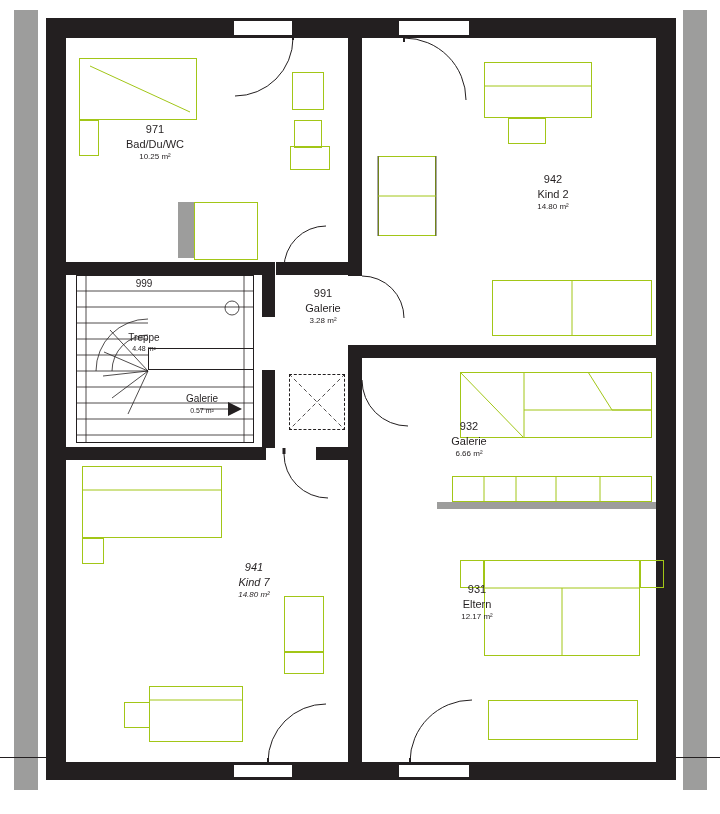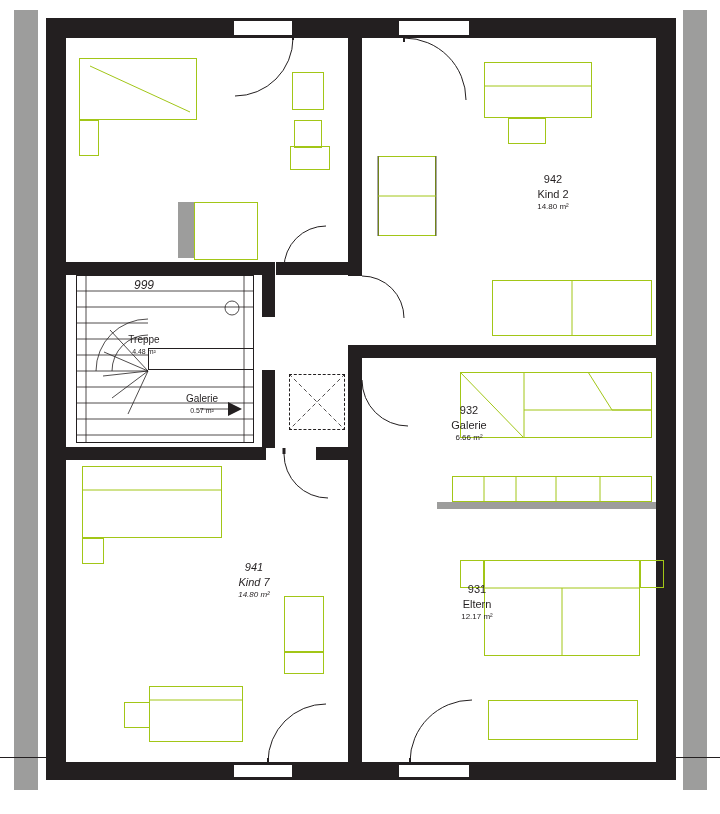--- a/index.html
+++ b/index.html
@@ -46,21 +46,21 @@
     font-size: 11px;
   }
   .label .nm {
     display: block;
     font-size: 11px;
   }
   .label .ar {
     display: block;
     font-size: 8px;
   }
-  .label-sm .num { font-size: 12px; font-style: italic; }
+  .label-sm .num { font-size: 10px; }
   .label-sm .nm { font-size: 10px; margin-top: 40px; }
   .label-sm .ar { font-size: 7px; }
   .window {
     position: absolute;
     background: #ffffff;
     border: 1px solid #231f20;
     box-sizing: border-box;
   }
   .stair-box {
     position: absolute;
@@ -249,40 +249,50 @@
       <line x1="484" y1="86" x2="592" y2="86"></line>
 
       <line x1="149" y1="700" x2="243" y2="700"></line>
 
       <line x1="378" y1="196" x2="436" y2="196"></line>
 
       <line x1="90" y1="66" x2="190" y2="112"></line>
     </g>
   </svg>
 
+  <div class="label" style="left:100px; top:122px; width:110px;">
+    <span class="num">971</span>
+    <span class="nm">Bad/Du/WC</span>
+    <span class="ar">10.25 m²</span>
+  </div>
 
   <div class="label" style="left:498px; top:172px; width:110px;">
     <span class="num">942</span>
     <span class="nm">Kind 2</span>
     <span class="ar">14.80 m²</span>
   </div>
 
   <div class="label label-sm" style="left:104px; top:277px; width:80px;">
     <span class="num">999</span>
     <span class="nm">Treppe</span>
     <span class="ar">4.48 m²</span>
   </div>
 
+  <div class="label" style="left:278px; top:286px; width:90px;">
+    <span class="num">991</span>
+    <span class="nm">Galerie</span>
+    <span class="ar">3.28 m²</span>
+  </div>
 
   <div class="label label-sm" style="left:162px; top:352px; width:80px;">
     <span class="nm">Galerie</span>
     <span class="ar">0.57 m²</span>
   </div>
 
-  <div class="label" style="left:419px; top:403px; width:100px;">
+  <div class="label" style="left:419px; top:419px; width:100px;">
     <span class="num">932</span>
     <span class="nm">Galerie</span>
     <span class="ar">6.66 m²</span>
   </div>
 
   <div class="label" style="left:209px; top:560px; width:90px;font-style:italic;">
     <span class="num">941</span>
     <span class="nm">Kind 7</span>
     <span class="ar">14.80 m²</span>
   </div>

